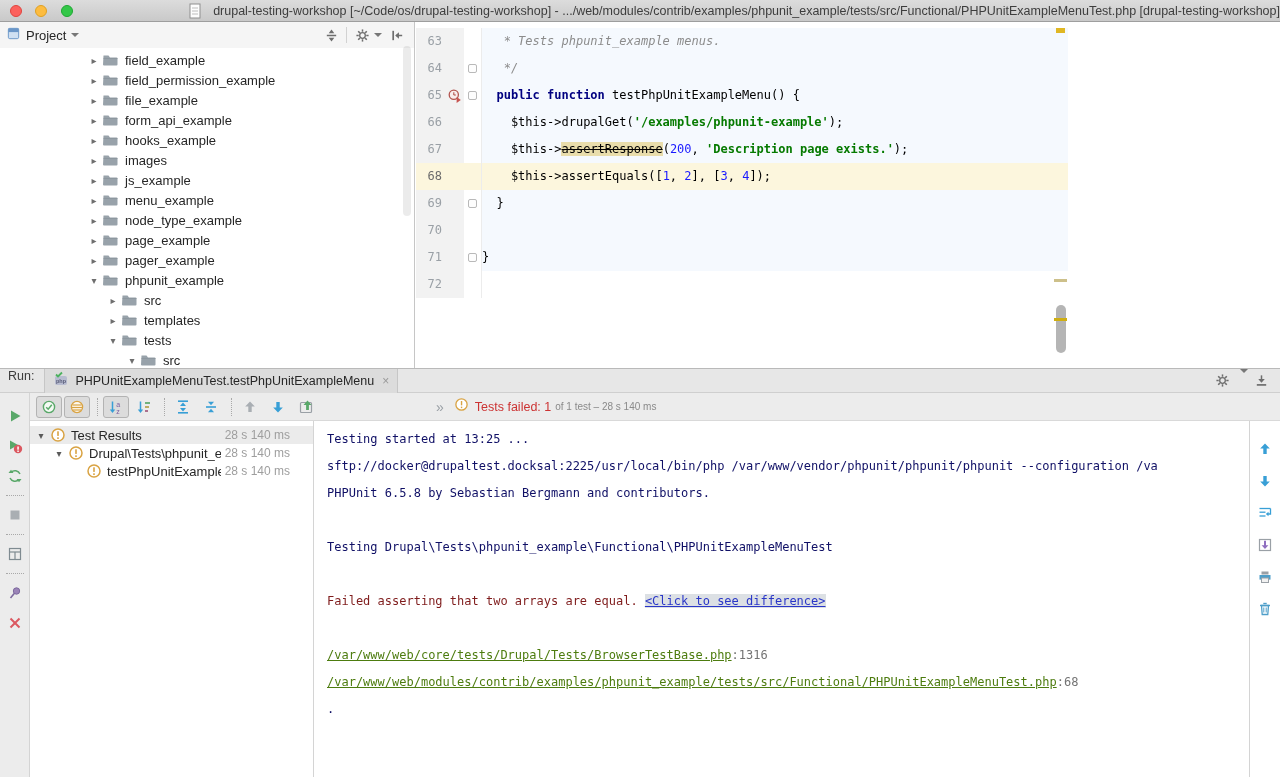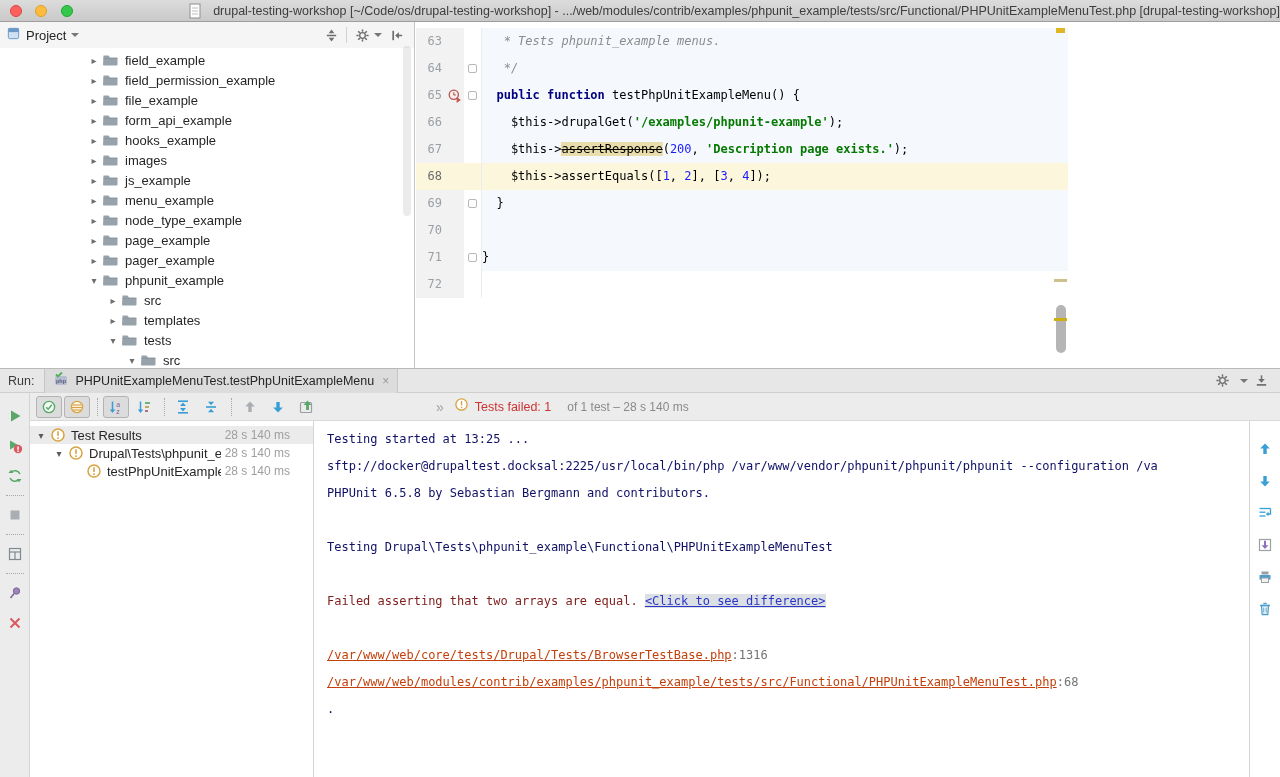--- a/index.html
+++ b/index.html
@@ -70,21 +70,21 @@
   .ed-scroll-thumb { position:absolute; right:2px; top:283px; width:10px; height:48px;
     background:rgba(120,120,120,.55); border-radius:5px; }
   .stripe-top { position:absolute; right:3px; top:6px; width:9px; height:5px; background:#e0b723; }
   .stripe-a { position:absolute; right:1px; top:257px; width:13px; height:3px; background:#cdc08a; }
   .stripe-b { position:absolute; right:1px; top:296px; width:13px; height:3px; background:#cfae12; z-index:3;}
 
   
   .run-panel { position:absolute; left:0; top:368px; width:1280px; height:409px;
     border-top:1px solid #b9b9b9; background:#fff; }
   .run-tabbar { height:24px; background:#e7e7e7; border-bottom:1px solid #cfcfcf;
-    display:flex; align-items:center; }
+    display:flex; align-items:flex-start; }
   .run-label { font-size:12.5px; color:#3c3c3c; margin-left:8px; }
   .run-tab { height:24px; display:flex; align-items:center; margin-left:10px; padding:0 8px;
     background:#dcdcdc; border-left:1px solid #c6c6c6; border-right:1px solid #c6c6c6; }
   .run-tab-label { font-size:12.5px; color:#262626; margin-left:6px; white-space:nowrap; }
   .tab-close { color:#9a9a9a; font-size:12px; margin-left:8px; }
   .tabbar-spacer { flex:1; }
   .tab-btn { width:26px; height:22px; display:flex; align-items:center; justify-content:center; }
   .run-main { position:absolute; top:24px; bottom:0; left:0; right:0; display:flex; }
   .left-strip { width:30px; background:#ececec; border-right:1px solid #d4d4d4;
     display:flex; flex-direction:column; align-items:center; padding-top:8px; flex:0 0 auto; }
@@ -93,37 +93,37 @@
   .run-right { flex:1; display:flex; flex-direction:column; min-width:0; }
   .run-toolbar { height:28px; background:#ececec; border-bottom:1px solid #d9d9d9;
     display:flex; align-items:center; padding-left:6px; flex:0 0 auto; }
   .tb-btn { width:26px; height:22px; display:flex; align-items:center; justify-content:center;
     margin-right:2px; }
   .tb-btn.pressed { background:#dcdcdc; border:1px solid #b3b3b3; border-radius:3px; }
   .tb-sep { width:0; height:18px; border-left:1px dotted #a9a9a9; margin:0 5px; }
   .tb-chev { color:#9aa0a6; font-size:14px; margin-left:115px; margin-right:10px; }
   .status-icon { margin-right:6px; }
   .status-failed { font-size:12.5px; color:#cc3333; }
-  .status-rest { font-size:12px; color:#8a8a8a; margin-left:16px; }
+  .status-rest { font-size:10px; color:#8a8a8a; margin-left:4px; }
   .run-content { flex:1; display:flex; min-height:0; }
   .test-tree { width:283px; flex:0 0 auto; overflow:hidden; padding-top:5px; }
   .ttree-row { height:18px; display:flex; align-items:center; font-size:13px; color:#262626; }
   .ttree-row.selected { background:#ebebeb; }
   .ttree-arrow { width:18px; text-align:center; font-size:10px; color:#5a5a5a; flex:0 0 auto;}
   .ttree-icon { width:16px; height:16px; flex:0 0 auto; }
   .ttree-label { margin-left:5px; white-space:nowrap; overflow:hidden; flex:1; min-width:0;}
   .ttree-dur { font-size:12px; color:#9e9e9e; white-space:nowrap; padding:0 23px 0 4px;
     flex:0 0 auto; }
   .console { flex:1; min-width:0; border-left:1px solid #d4d4d4; border-right:1px solid #d4d4d4;
     overflow:hidden; padding:5px 0 0 13px; background:#fff; }
   .con-line { height:27px; line-height:27px; font-family:"DejaVu Sans Mono","Liberation Mono",monospace;
     font-size:12px; white-space:pre; overflow:hidden; }
   .con-out { color:#101066; }
   .con-err { color:#7f1c1c; }
-  .con-link { color:#c2410c; text-decoration:underline; }
+  .con-link { color:#4d7c0f; text-decoration:underline; }
   .con-linkhl { color:#2a36c8; text-decoration:underline; background:#dce0e4; }
   .con-loc { color:#737373; }
   .console-strip { width:30px; flex:0 0 auto; background:#fff; display:flex; flex-direction:column;
     align-items:center; padding-top:12px; }
   .cs-btn { height:32px; display:flex; align-items:center; justify-content:center; width:24px; }
 </style>
 </head>
 <body>
 
 <div class="titlebar">

